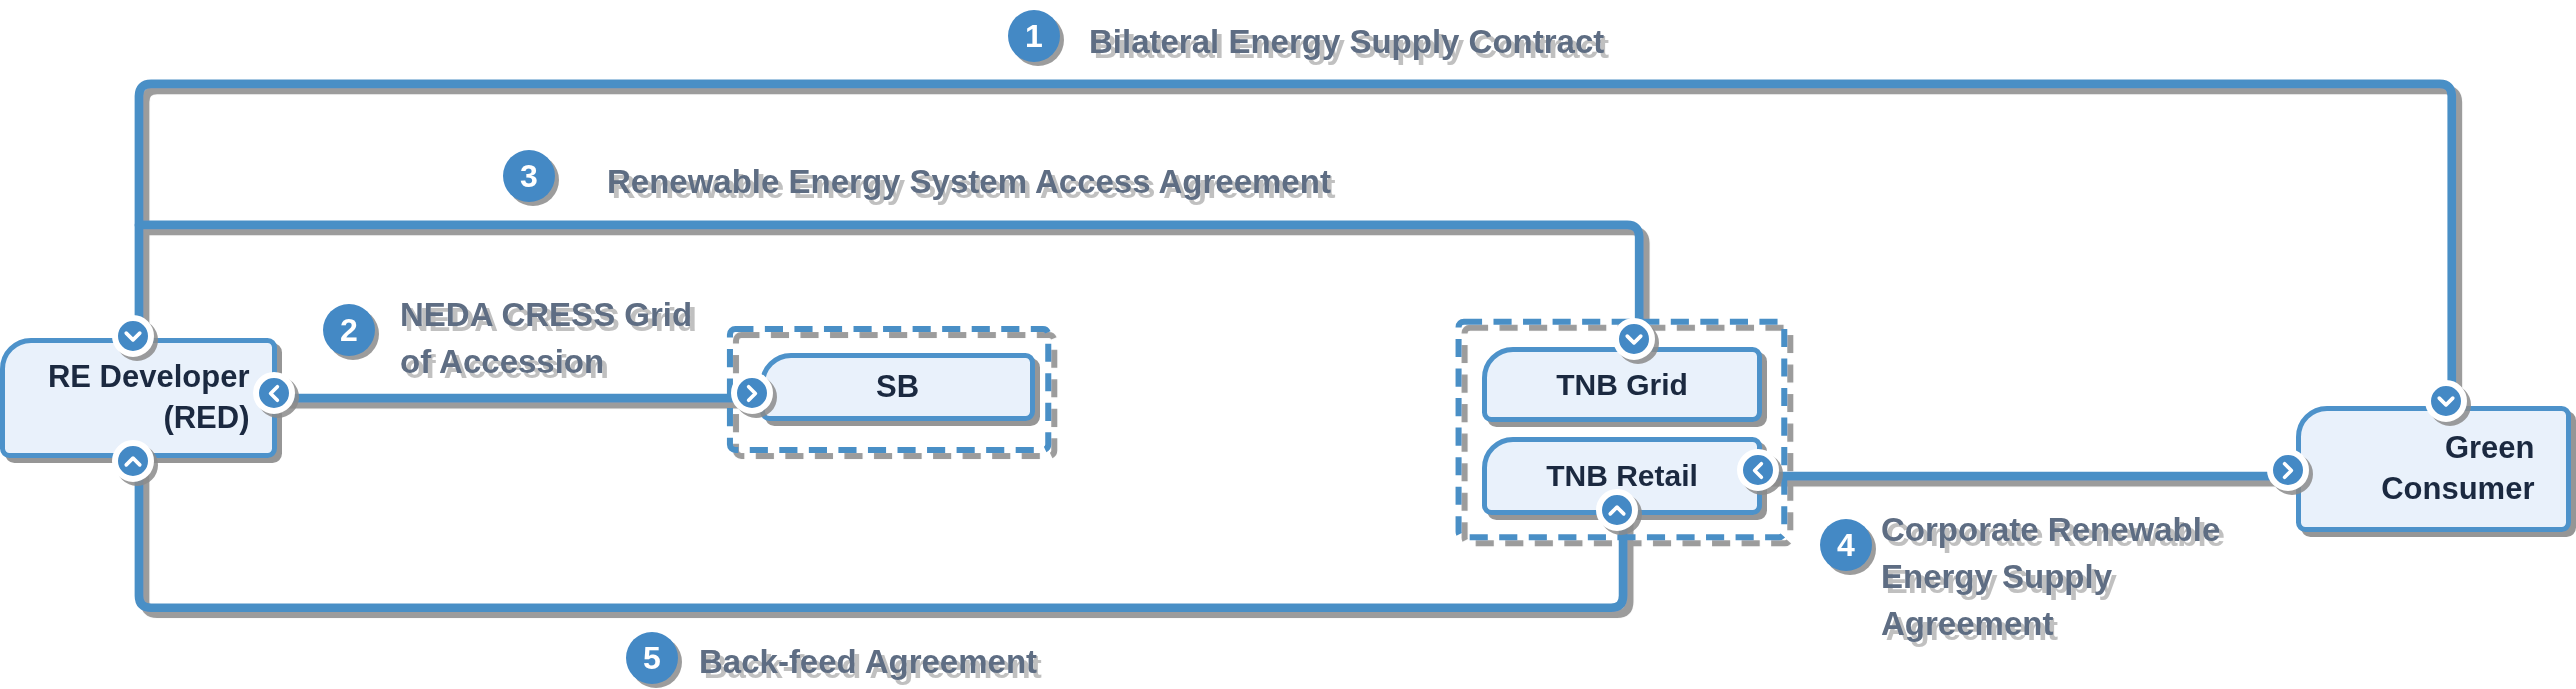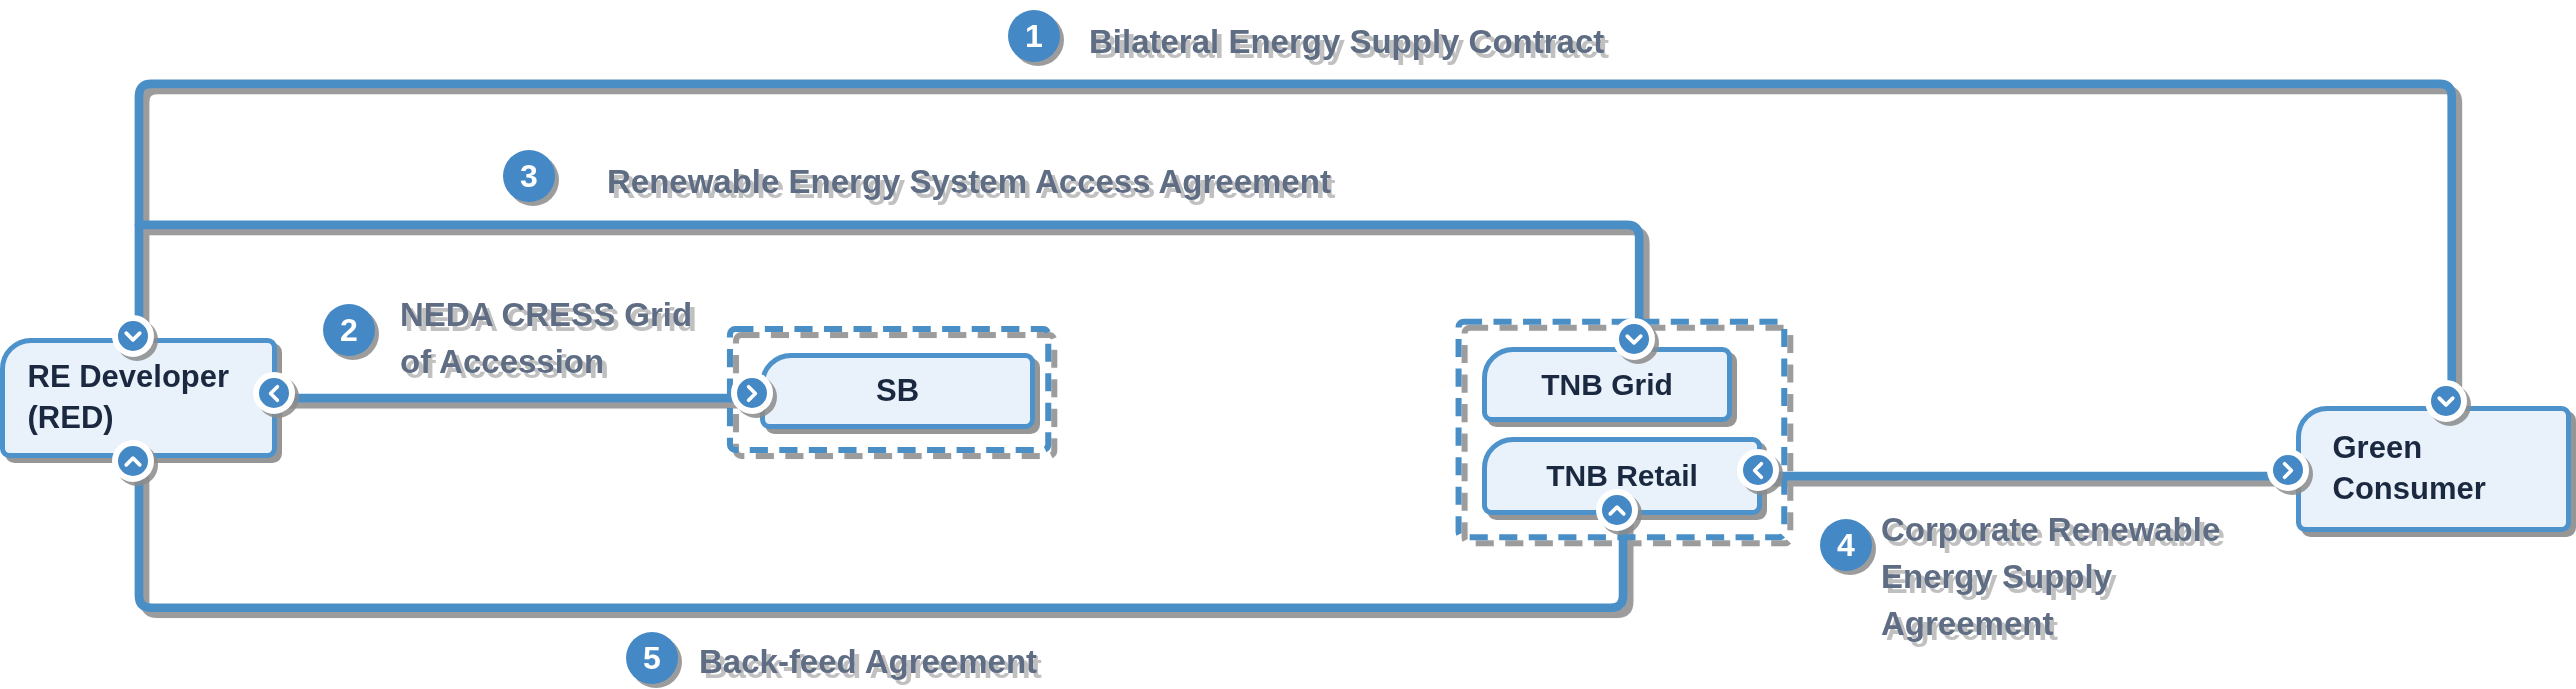--- a/index.html
+++ b/index.html
@@ -16,28 +16,28 @@
   html,body{width:2576px;height:689px;background:var(--bg);overflow:hidden;
     font-family:"Liberation Sans","DejaVu Sans",sans-serif;}
   .canvas{position:absolute;left:0;top:0;width:2576px;height:689px;background:var(--bg);}
 
   svg.wires{position:absolute;left:0;top:0;z-index:1;}
   .wire{fill:none;stroke:var(--line-blue);stroke-width:13;stroke-linecap:round;stroke-linejoin:round;}
   .dashed-group{fill:none;stroke:var(--line-blue);stroke-width:9;stroke-dasharray:27 17;}
 
   .node{position:absolute;z-index:2;background:var(--node-fill);
     border:5.4px solid var(--node-border);border-radius:31px 9.4px 9.4px 9.4px;
-    display:flex;align-items:center;justify-content:center;text-align:left;
+    display:flex;align-items:center;justify-content:center;text-align:right;
     color:var(--node-text);font-weight:bold;font-size:31px;line-height:1.32;
     filter:drop-shadow(5.4px 5.4px 0 rgba(139,139,139,0.9));}
   .node .node-label{display:block;}
   .node-red{left:0;top:338px;width:277px;height:120px;}
   .node-red .node-label{max-width:222px;}
-  .node-sb{left:760px;top:353px;width:275px;height:76px;}
-  .node-tnb-grid{left:1482px;top:347px;width:250px;height:75px;font-size:30px;}
+  .node-sb{left:760px;top:353px;width:275px;height:68px;}
+  .node-tnb-grid{left:1482px;top:347px;width:280px;height:75px;font-size:30px;}
   .node-tnb-retail{left:1482px;top:437px;width:280px;height:78px;font-size:30px;}
   .node-green-consumer{left:2296px;top:406px;width:275px;height:126px;}
   .node-green-consumer .node-label{max-width:202px;}
 
   .connector{position:absolute;z-index:3;width:42px;height:42px;border-radius:50%;
     background:var(--connector-blue);border:6px solid #fff;
     display:flex;align-items:center;justify-content:center;
     filter:drop-shadow(4px 4px 0 rgba(139,139,139,0.85));}
   .connector svg{width:31px;height:31px;display:block;}
   .connector svg polyline{fill:none;stroke:#fff;stroke-width:7.5;stroke-linecap:round;stroke-linejoin:round;}

